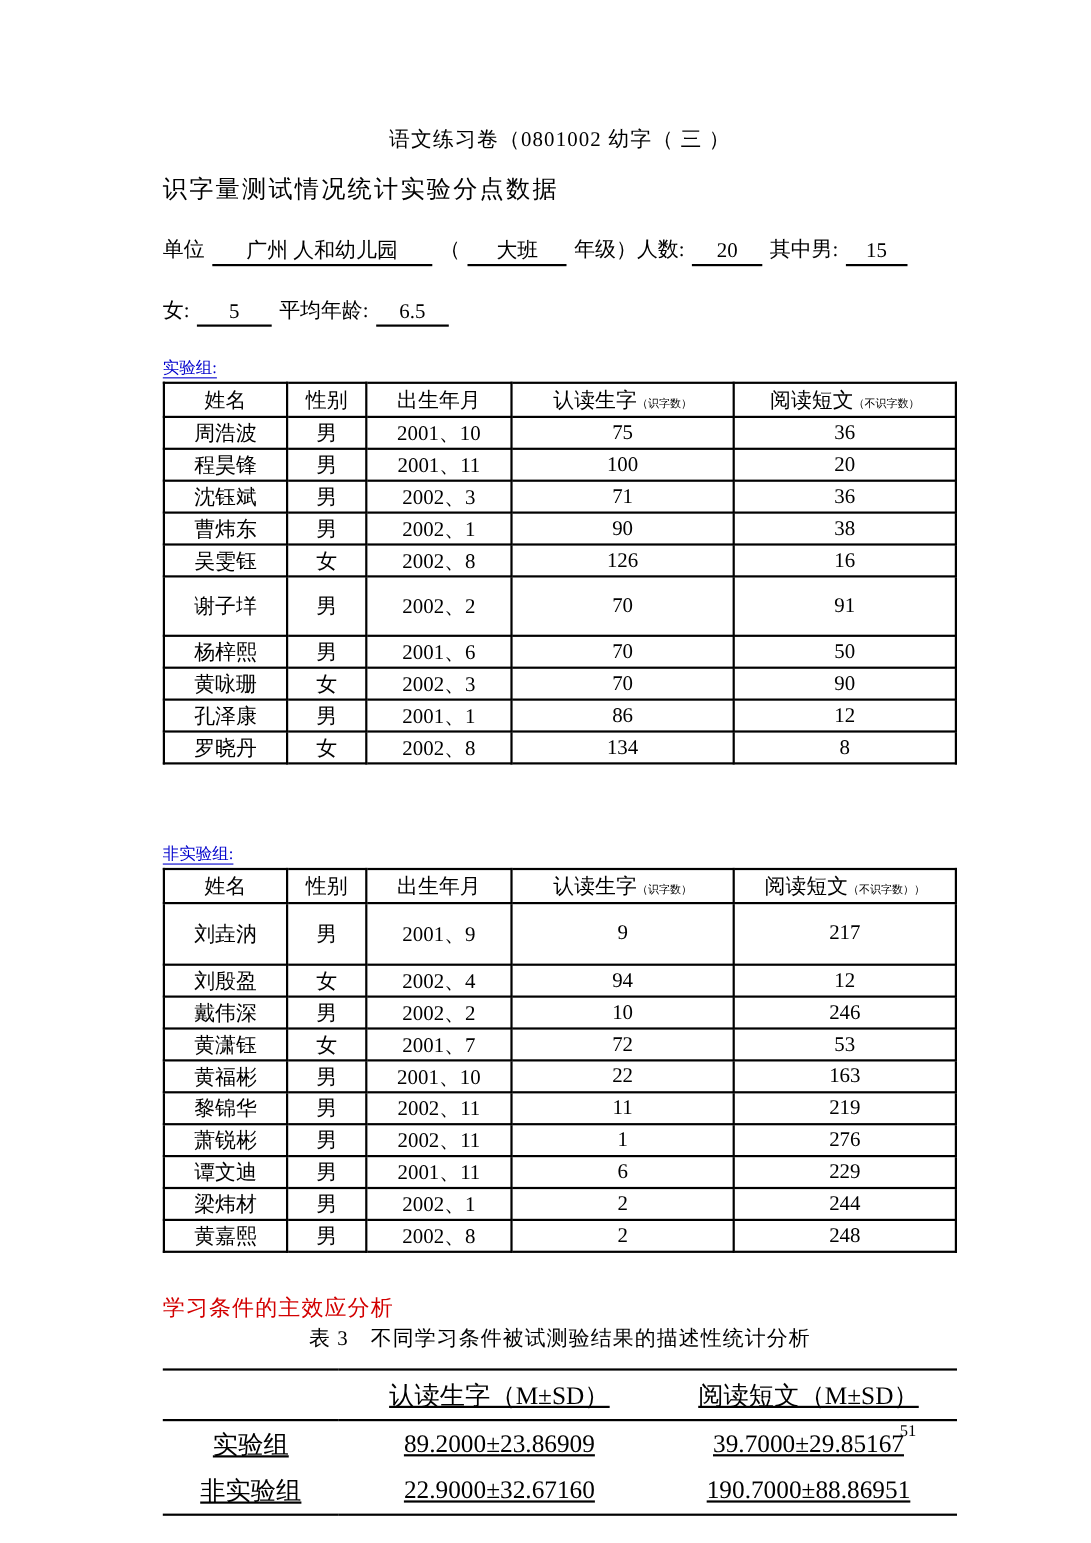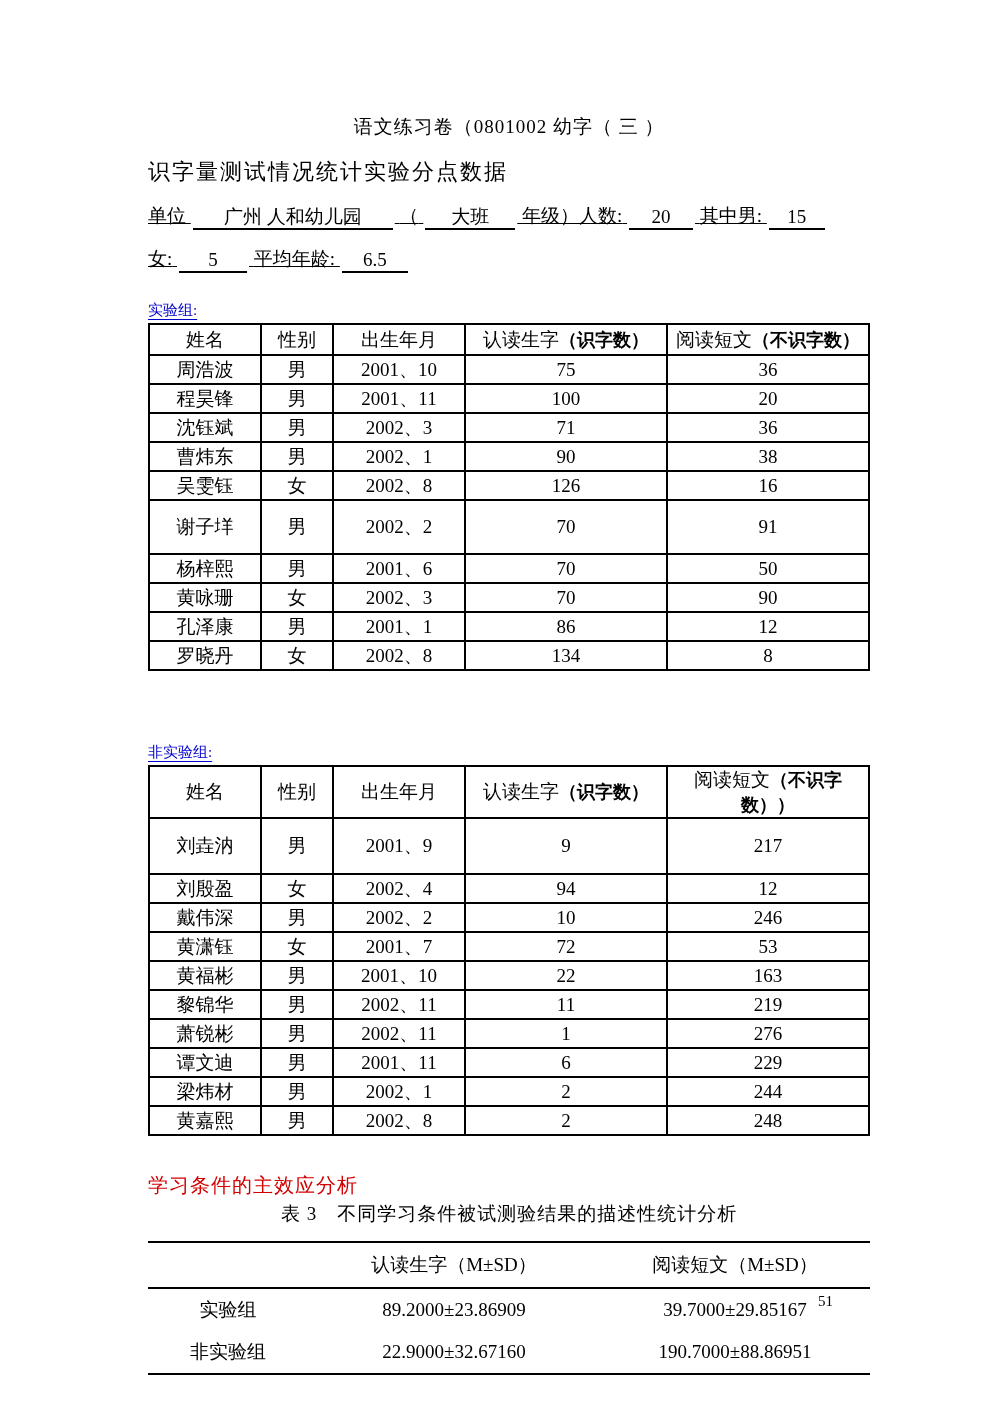--- a/index.html
+++ b/index.html
@@ -26,25 +26,24 @@
     font-size: 19px;
     letter-spacing: 1px;
   }
   .title2 {
     margin-top: 17px;
     text-align: left;
     font-size: 22px;
     letter-spacing: 2px;
   }
   .info-line {
-    margin-top: 14px;
+    margin-top: 26px;
     font-size: 19px;
     line-height: 29px;
     white-space: nowrap;
-    text-decoration: underline;
   }
   .blank {
     display: inline-block;
     border-bottom: 2px solid #000;
     text-align: center;
     line-height: 23px;
     vertical-align: bottom;
     margin: 0 2px;
   }
   .w200 { width: 200px; }
@@ -69,21 +68,21 @@
   table.data-table th, table.data-table td {
     border: 2px solid #000;
     text-align: center;
     font-weight: normal;
     font-size: 19px;
     padding: 0;
     height: 27px;
     overflow: hidden;
   }
   table.data-table th { height: 29px; }
-  table.data-table .sub { font-size: 18px; font-weight: bold; }
+  table.data-table .sub { font-size: 10px; }
   #table-exp tbody tr:nth-child(6) td { height: 52px; }
   #table-nonexp tbody tr:nth-child(1) td { height: 54px; }
   col.c-name  { width: 112px; }
   col.c-sex   { width: 72px;  }
   col.c-birth { width: 132px; }
   col.c-chars { width: 202px; }
   col.c-pass  { width: 202px; }
   .red-heading {
     margin-top: 36px;
     text-align: left;
@@ -101,24 +100,25 @@
   table.stat-table {
     margin-top: 14px;
     border-collapse: collapse;
     width: 722px;
     table-layout: fixed;
     border-top: 2px solid #000;
     border-bottom: 2px solid #000;
   }
   table.stat-table th, table.stat-table td {
     font-weight: normal;
-    font-size: 19px;
+    font-size: 23px;
     text-align: center;
     padding: 0;
     height: 42px;
+    text-decoration: underline;
   }
   table.stat-table thead th { border-bottom: 2px solid #000; height: 44px; }
   col.s-group { width: 160px; }
   col.s-chars { width: 292px; }
   col.s-pass  { width: 270px; }
   .page-num {
     position: absolute;
     left: 818px;
     top: 1293px;
     font-size: 15px;

